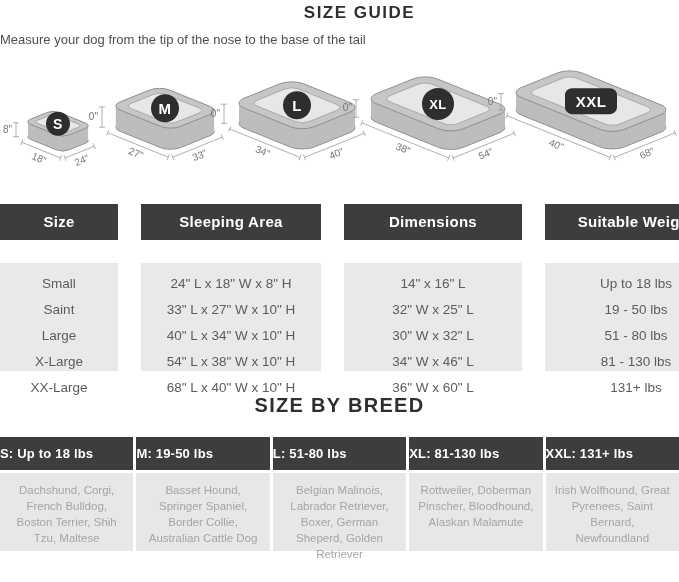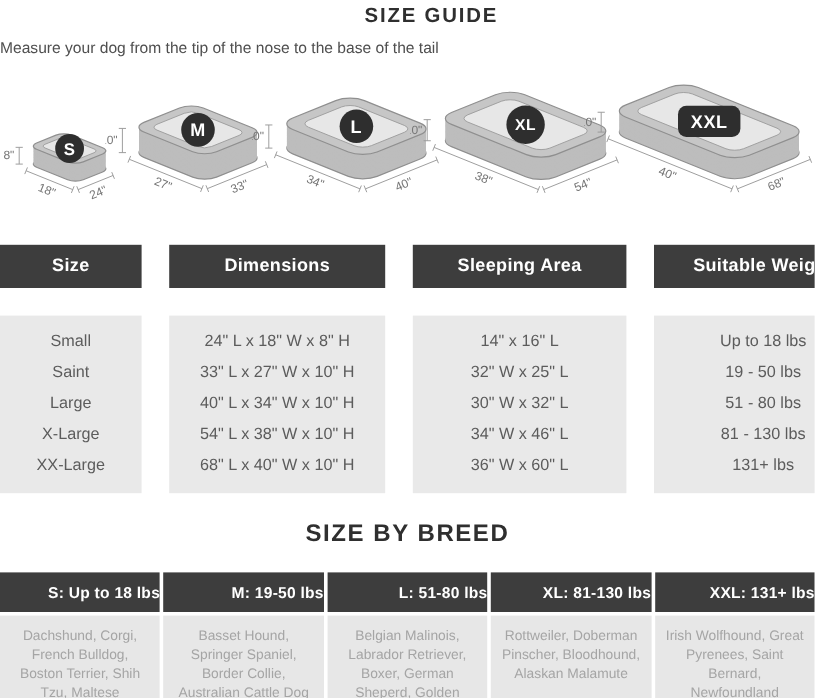--- a/index.html
+++ b/index.html
@@ -23,34 +23,34 @@
   .size-table{
     margin-top:26px; display:grid;
     grid-template-columns:118px 180px 178px 182px;
     column-gap:7px; row-gap:4px;gap:23px;
   }
   .th{
     height:36px; line-height:36px; background:var(--dark-bg); color:var(--header-text);
     font-weight:bold; font-size:15px; letter-spacing:.3px; text-align:center;
   }
   .tbody-col{
-    height:148px; background:var(--cell-bg); box-sizing:border-box; padding-top:8px;
+    height:108px; background:var(--cell-bg); box-sizing:border-box; padding-top:8px;
   }
   .trow{ height:26px; line-height:26px; text-align:center; font-size:13.5px; color:var(--table-text); }
   .breed-title{
     margin:23px 0 0; text-align:center; font-size:20px; font-weight:bold;
     letter-spacing:1.3px; color:var(--title-text);
   }
   .breed-table{
     margin-top:20px; display:grid; grid-template-columns:repeat(5,1fr);
     column-gap:3px; row-gap:3px;
   }
   .bh{
     height:33px; line-height:33px; background:var(--dark-bg); color:var(--header-text);
-    font-weight:bold; font-size:13px; letter-spacing:.2px; text-align:right;
+    font-weight:bold; font-size:13px; letter-spacing:.2px; text-align:left;
   }
   .bb{
     height:78px; background:var(--breed-bg); box-sizing:border-box;
     padding:9px 8px 0; text-align:center; font-size:11.5px; line-height:16px;
     color:var(--breed-text);
   }
 </style>
 </head>
 <body>
 
@@ -436,22 +436,22 @@
         <text x="68.00462962962962" y="85.85513258061756" text-anchor="middle" fill="#757575" font-size="10" font-family="Liberation Sans, sans-serif" transform="rotate(22 68.00462962962962 85.85513258061756)">40"</text>
         <line x1="127.50925925925924" y1="95.37861106834316" x2="188.25" y2="70.82981284748952" stroke="#9a9a9a" stroke-width="0.8"></line>
         <line x1="126.38425925925924" y1="92.59761106834316" x2="128.63425925925924" y2="98.15961106834317" stroke="#9a9a9a" stroke-width="0.8"></line>
         <line x1="187.125" y1="68.04881284748951" x2="189.375" y2="73.61081284748953" stroke="#9a9a9a" stroke-width="0.8"></line>
         <text x="161.25462962962962" y="94.44721195791634" text-anchor="middle" fill="#757575" font-size="10" font-family="Liberation Sans, sans-serif" transform="rotate(-22 161.25462962962962 94.44721195791634)">68"</text>
       </svg>
     </div>
 
   <div class="size-table" id="sizeTable">
       <div class="th">Size</div>
+      <div class="th">Sleeping Area</div>
       <div class="th">Dimensions</div>
-      <div class="th">Sleeping Area</div>
       <div class="th">Suitable Weight</div>
       <div class="tbody-col">
         <div class="trow">Small</div>
         <div class="trow">Saint</div>
         <div class="trow">Large</div>
         <div class="trow">X-Large</div>
         <div class="trow">XX-Large</div>
       </div>
       <div class="tbody-col">
         <div class="trow">24" L x 18" W x 8" H</div>

